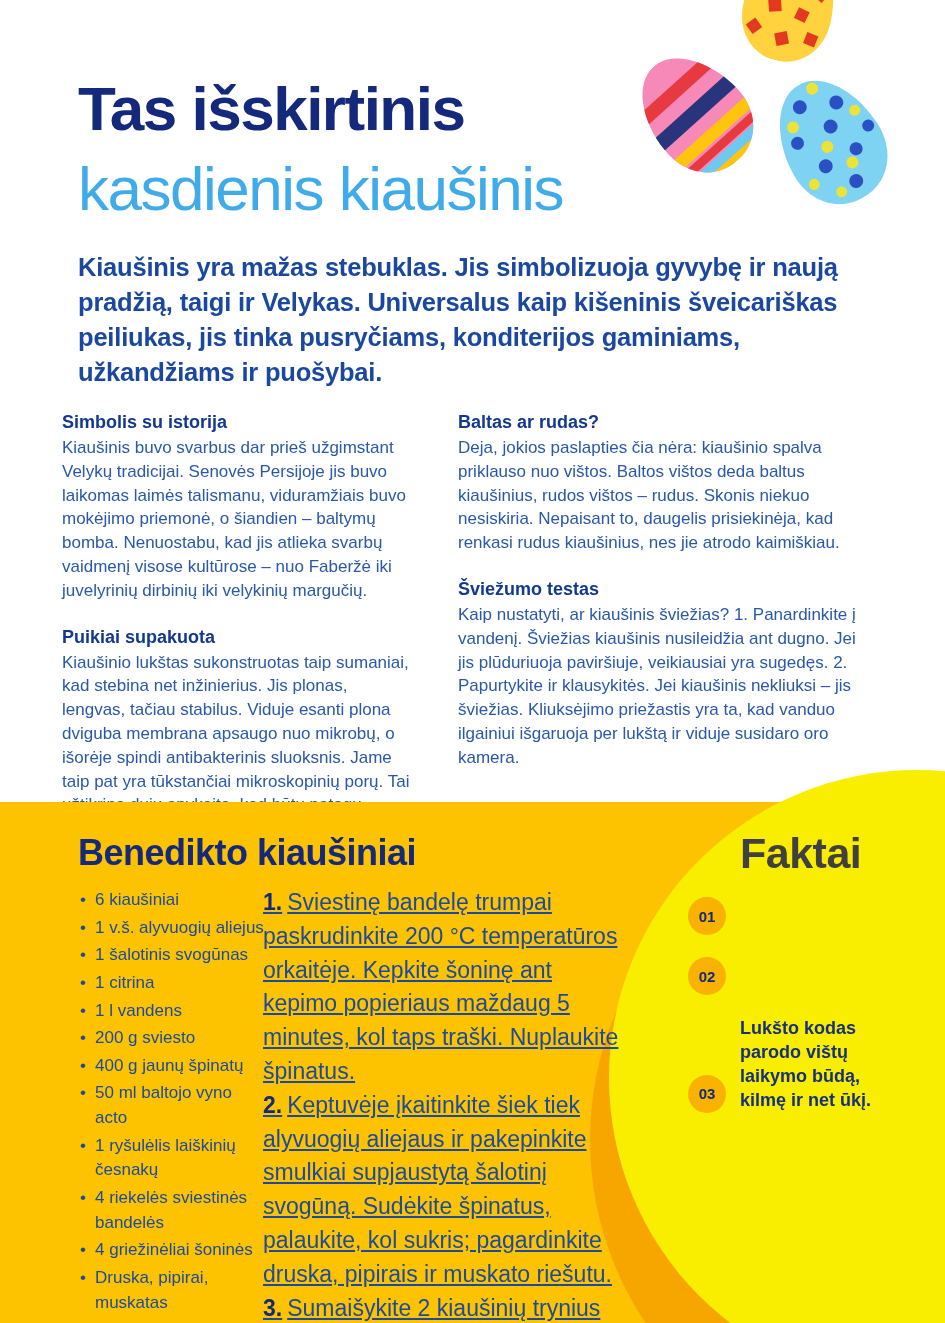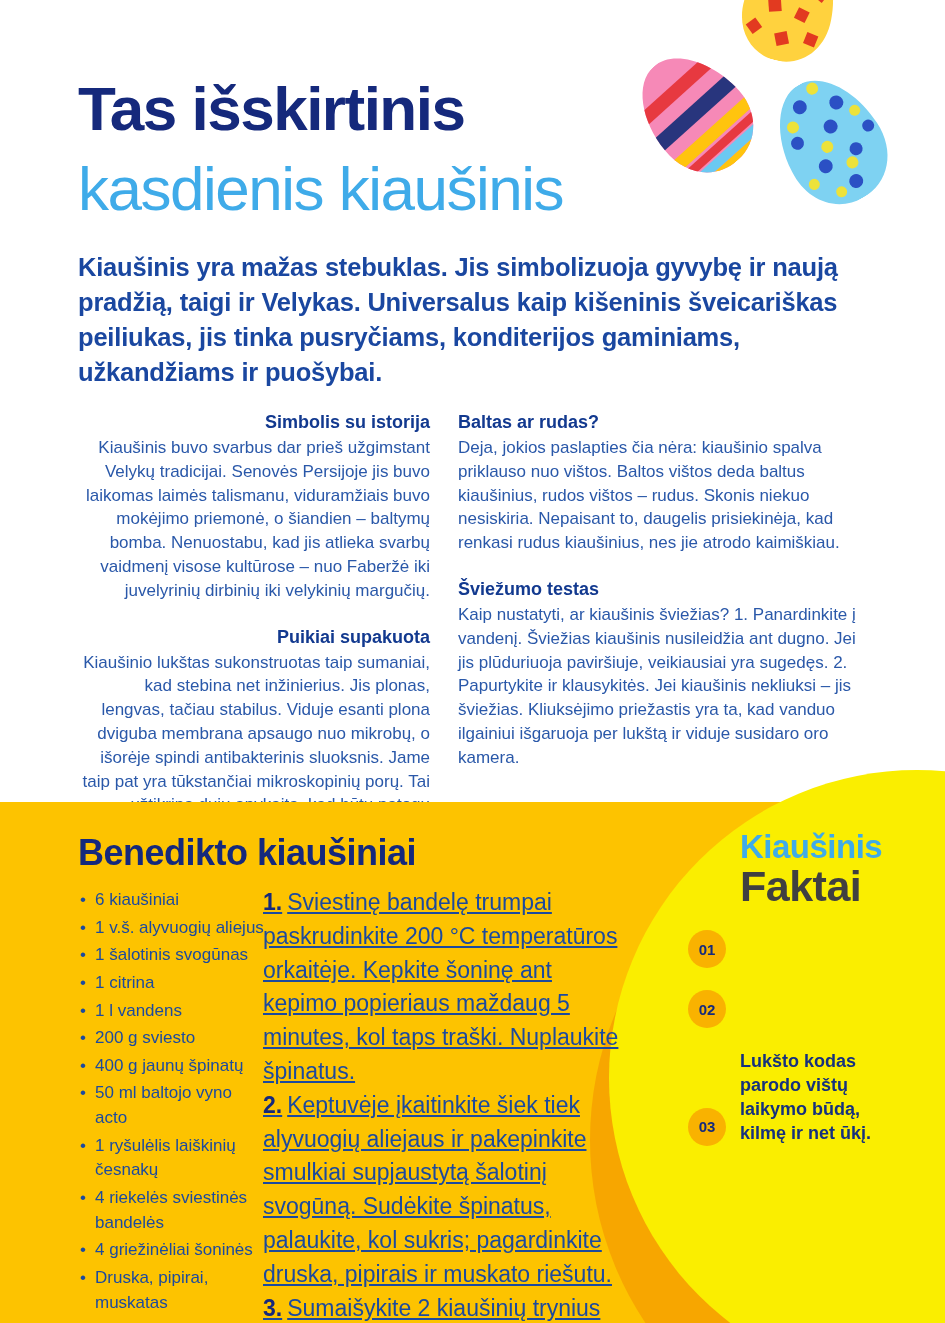--- a/index.html
+++ b/index.html
@@ -21,21 +21,21 @@
 
   
   .intro {
     position:absolute; left:78px; top:250px; width:762px;
     font-size:25.5px; font-weight:700; color:#1A47A0;
     line-height:1.37; letter-spacing:-0.2px; margin:0;
   }
 
   
   .col { position:absolute; top:412px; }
-  .col-left  { left:78px;  width:352px;text-align:right; }
+  .col-left  { left:62px;  width:352px; }
   .col-right { left:458px; width:398px; }
   .article h3 {
     margin:0 0 3px 0; font-size:18px; font-weight:800; color:#12398F;
   }
   .article p {
     margin:0 0 24px 0; font-size:17px; color:#2A58A9; line-height:1.4;
   }
 
   
   .band {
@@ -240,21 +240,20 @@
     </p>
     <p class="step">
       <span class="step-num">3.</span><span>Sumaišykite 2 kiaušinių trynius su žiupsneliu druskos ir įpilkite citrinos sulčių. Kiaušinių mišinį plakite vandens vonelėje, kol mišinys sutirštės.</span>
     </p>
     <p class="step">
       <span class="step-num"></span><span>Plona srovele įmaišykite ištirpintą sviestą. Padažą laikykite šiltai, maždaug 55 °C temperatūroje.</span>
     </p>
   </div>
 
   <aside class="facts">
-    <div class="facts-title1">Kiaušinis</div>
     <div class="facts-title2">Faktai</div>
 
     <div class="fact">
       <div class="badge">01</div>
     </div>
     <div class="fact">
       <div class="badge">02</div>
     </div>
     <div class="fact">
       <div class="badge">03</div>

